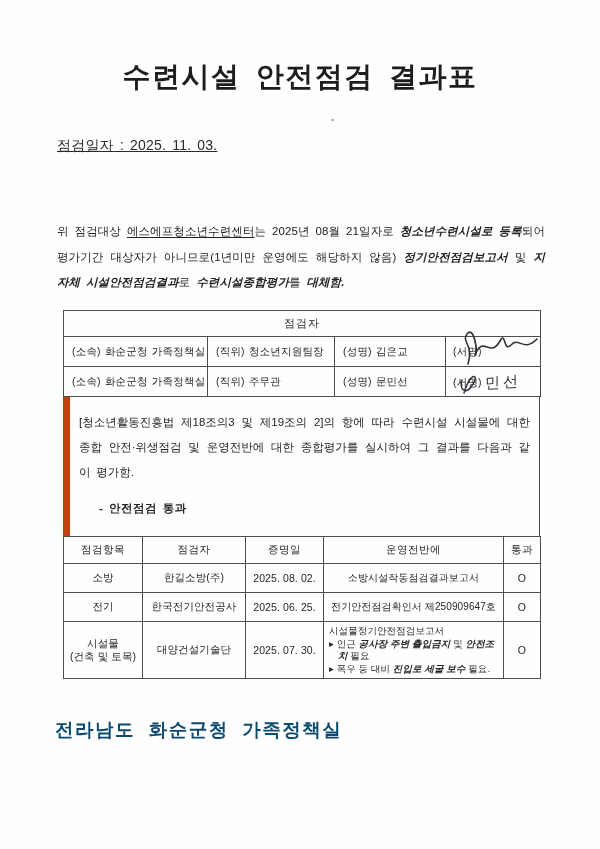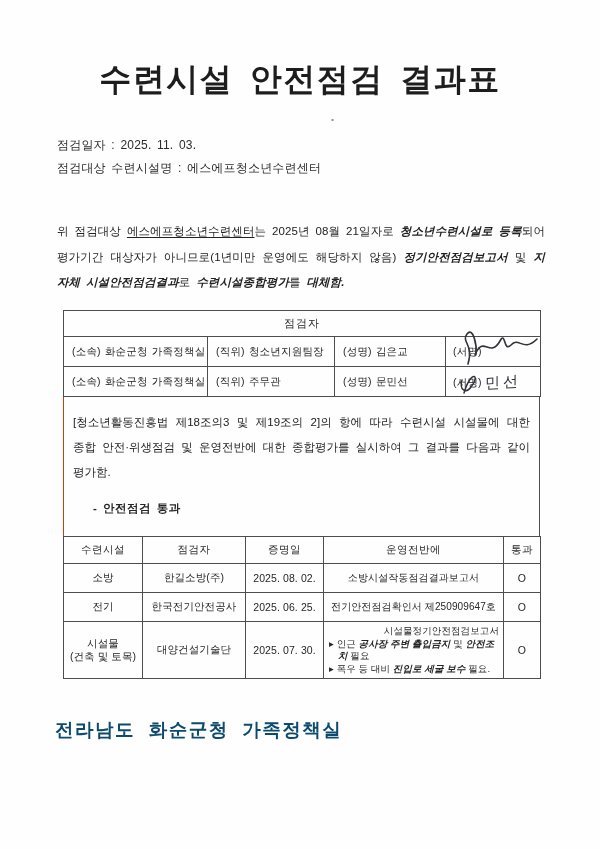--- a/index.html
+++ b/index.html
@@ -2,24 +2,24 @@
 <html lang="ko"><head>
 <meta charset="utf-8">
 <style>
   html,body{margin:0;padding:0;background:#ffffff;}
   .page{
     position:relative;width:600px;height:849px;background:#fefefe;
     font-family:"Liberation Sans",sans-serif;color:#262626;overflow:hidden;
   }
   .title{
     position:absolute;top:58px;left:0;right:0;text-align:center;
-    font-size:32px;font-weight:bold;letter-spacing:1.5px;color:#1d1d1d;word-spacing:6px;
+    font-size:28px;font-weight:bold;letter-spacing:1.5px;color:#1d1d1d;word-spacing:6px;
   }
   .speck{position:absolute;top:119px;left:331px;width:3px;height:2px;background:#9a9a9a;border-radius:50%;}
-  .info{position:absolute;top:134px;left:57px;font-size:12px;color:#2b2b2b;}
+  .info{position:absolute;top:134px;left:57px;font-size:14px;color:#2b2b2b;text-decoration:underline;}
   .info .line{height:23px;line-height:23px;letter-spacing:.2px;word-spacing:2px;}
   .intro{
     position:absolute;top:219px;left:57px;width:488px;margin:0;
     font-size:11.5px;line-height:25.5px;text-align:justify;color:#222;word-spacing:2.5px;letter-spacing:.1px;
   }
   .n{font-weight:normal;text-align:center;}
   .b{font-weight:bold;font-style:italic;}
   .u{text-decoration:underline;text-underline-offset:2px;}
   .docbox{position:absolute;top:310px;left:63px;width:477px;}
   table{border-collapse:collapse;width:100%;table-layout:fixed;}
@@ -28,49 +28,48 @@
   .t-top .hdr td{height:25px;text-align:center;font-size:11px;letter-spacing:1px;}
   .t-top .r td{height:29px;padding-left:8px;letter-spacing:.2px;word-spacing:1px;}
   .sigcell{position:relative;padding-left:7px !important;}
   .sig-svg{position:absolute;left:2px;top:-13px;z-index:2;pointer-events:none;}
   .sig-svg2{position:absolute;left:2px;top:-4px;z-index:2;pointer-events:none;}
   .hand-name{
     display:inline-block;font-size:15px;color:#2e3138;transform:rotate(-4deg) skewX(-4deg);
     margin-left:3px;letter-spacing:3px;position:relative;top:1px;
   }
   .box-body{
-    box-sizing:border-box;height:139px;border-left:1px solid #c2410c;border-right:1px solid #4d4d4d;
+    box-sizing:border-box;height:139px;border-left:7px solid #c2410c;border-right:1px solid #4d4d4d;
     padding:13px 9px 0 9px;position:relative;
   }
   .legal{margin:0;font-size:11.5px;line-height:25px;text-align:justify;color:#222;word-spacing:2.5px;}
   .pass-heading{margin:16px 0 0 20px;font-size:11.5px;font-weight:bold;letter-spacing:.5px;word-spacing:2px;}
   .t-main th{height:26px;text-align:center;background:#fefefe;letter-spacing:.5px;}
   .t-main td{height:28px;text-align:center;letter-spacing:.1px;}
   .t-main .cert{font-size:10px;}
   .t-main .tall td{height:56px;}
   .item2{display:block;line-height:13px;}
   .certblock{font-size:9.5px;line-height:12.5px;text-align:left;padding:3px 4px 3px 5px;}
-  .certblock .cert-title{text-align:right;display:block;}
+  .certblock .cert-title{text-align:left;display:block;}
   .bullet{display:block;padding-left:9px;text-indent:-9px;}
   .footer{
     position:absolute;top:717px;left:55px;font-size:18.5px;font-weight:bold;color:#0c4a6e;
     letter-spacing:1.5px;word-spacing:7px;
   }
 </style>
 </head>
 <body>
 
 <div class="page">
 
   <div class="title">수련시설 안전점검 결과표</div>
   <div class="speck"></div>
 
   <div class="info">
     <div class="line"><span>점검일자</span><span> : </span><span>2025. 11. 03.</span></div>
-    <div class="line"><span>점검대상 수련시설명</span><span> : </span><span>에스에프청소년수련센터</span></div>
   </div>
 
   <p class="intro"><span class="n">위 점검대상 </span><span class="u">에스에프청소년수련센터</span><span class="n">는 2025년 08월 21일자로 </span><span class="b">청소년수련시설로 등록</span><span class="n">되어 평가기간 대상자가 아니므로(1년미만 운영에도 해당하지 않음) </span><span class="b">정기안전점검보고서</span><span class="n"> 및 </span><span class="b">지자체 시설안전점검결과</span><span class="n">로 </span><span class="b">수련시설종합평가</span><span class="n">를 </span><span class="b">대체함.</span></p>
 
   <div class="docbox">
 
     <table class="t-top">
       <colgroup>
           <col style="width:144px">
           <col style="width:127px">
@@ -113,21 +112,21 @@
     <table class="t-main">
       <colgroup>
           <col style="width:79px">
           <col style="width:103px">
           <col style="width:78px">
           <col style="width:180px">
           <col style="width:37px">
         </colgroup>
       <tbody>
           <tr>
-        <th>수련시설</th>
+        <th>점검항목</th>
         <th>점검자</th>
         <th>증명일</th>
         <th>운영전반에</th>
         <th>통과</th>
       </tr>
       <tr>
         <td>소방</td>
         <td>한길소방(주)</td>
         <td>2025. 08. 02.</td>
         <td class="cert">소방시설작동점검결과보고서</td>

